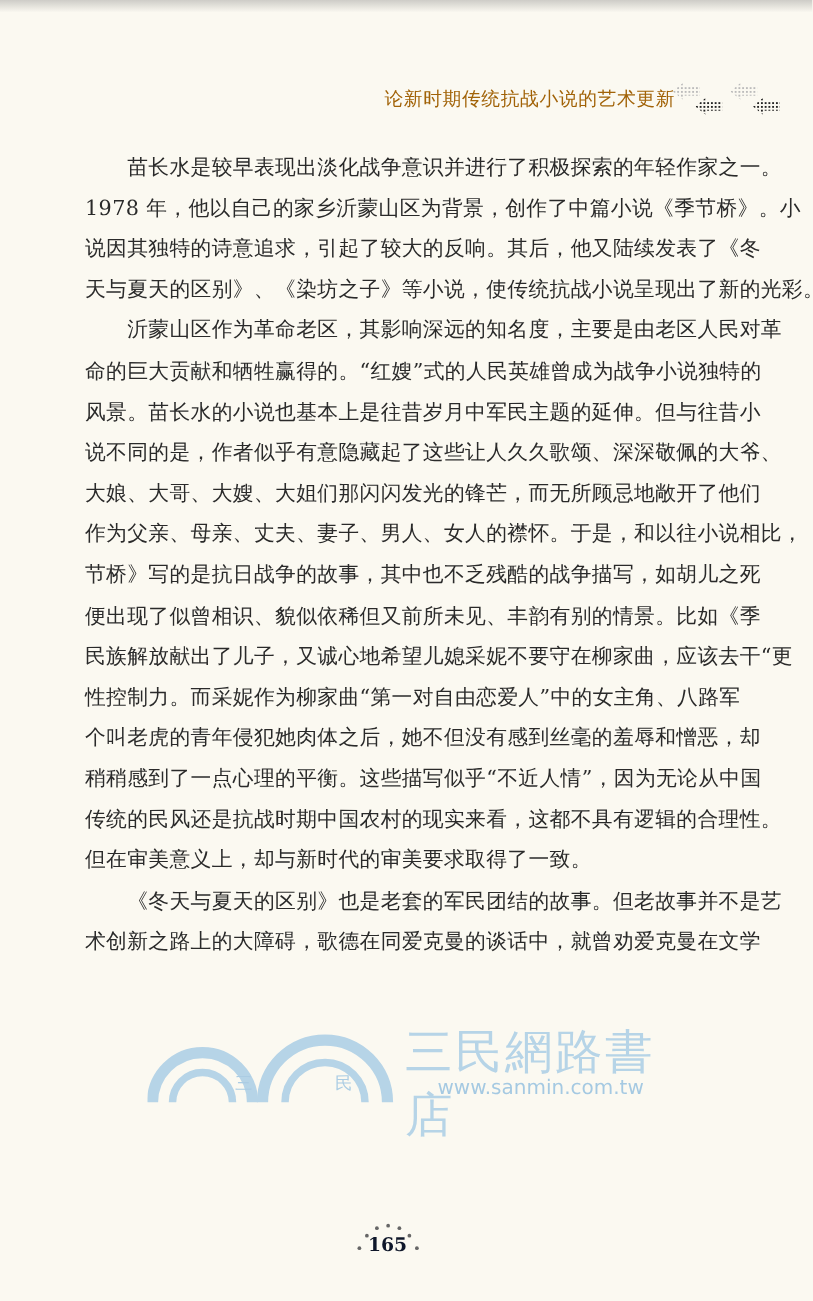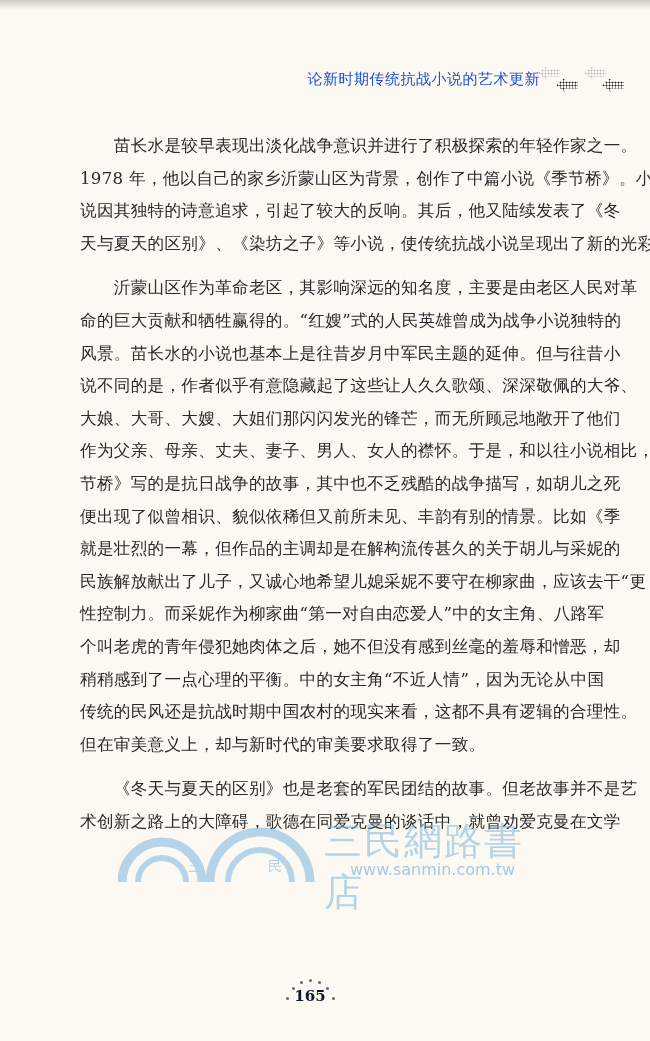--- a/index.html
+++ b/index.html
@@ -12,39 +12,39 @@
   }
   .top-shadow {
     position: absolute; left: 0; top: 0; width: 650px; height: 10px;
     background: linear-gradient(to bottom, rgba(120,120,120,0.35), rgba(200,200,200,0));
   }
   .page {
     position: absolute; left: 0; top: 0; width: 650px; height: 1041px;
   }
   .running-header {
     position: absolute; top: 70px; right: 110px;
-    font-size: 15px; color: #1d4ed8; letter-spacing: 0.5px;
+    font-size: 15px; color: #a16207; letter-spacing: 0.5px;
     font-family: "DejaVu Sans", "Liberation Sans", sans-serif;
   }
   .header-deco {
     position: absolute; top: 66px; left: 534px; width: 100px; height: 36px;
   }
   .arrow {
     position: absolute; width: 22px; height: 14px;
     background-image: radial-gradient(circle, #222 0.9px, transparent 1.1px);
     background-size: 3px 3px;
     clip-path: polygon(0 50%, 40% 0, 40% 25%, 100% 25%, 100% 75%, 40% 75%, 40% 100%);
   }
   .arrow.light { background-image: radial-gradient(circle, #bbb 0.9px, transparent 1.1px); }
   .body-text {
     position: absolute; left: 68px; top: 118px; width: 508px;
   }
   .para {
     font-size: 16.6px; line-height: 32.6px; text-align: justify;
-    text-align-last: justify; margin: 12px; letter-spacing: 0.3px;
+    text-align-last: justify; margin: 0; letter-spacing: 0.3px;
   }
   .para .line { display: block; text-align: justify; text-align-last: justify; white-space: nowrap; }
   .para .line.last { text-align-last: left; }
   .watermark {
     position: absolute; left: 118px; top: 820px; width: 420px; height: 62px;
     pointer-events: none; opacity: 0.55;
   }
   .wm-arcs {
     position: absolute; left: 0; top: 0; width: 200px; height: 62px;
   }
@@ -96,25 +96,24 @@
     </p>
     <p class="para">
       <span class="line">　　沂蒙山区作为革命老区，其影响深远的知名度，主要是由老区人民对革</span>
       <span class="line">命的巨大贡献和牺牲赢得的。“红嫂”式的人民英雄曾成为战争小说独特的</span>
       <span class="line">风景。苗长水的小说也基本上是往昔岁月中军民主题的延伸。但与往昔小</span>
       <span class="line">说不同的是，作者似乎有意隐藏起了这些让人久久歌颂、深深敬佩的大爷、</span>
       <span class="line">大娘、大哥、大嫂、大姐们那闪闪发光的锋芒，而无所顾忌地敞开了他们</span>
       <span class="line">作为父亲、母亲、丈夫、妻子、男人、女人的襟怀。于是，和以往小说相比，</span>
       <span class="line">节桥》写的是抗日战争的故事，其中也不乏残酷的战争描写，如胡儿之死</span>
       <span class="line">便出现了似曾相识、貌似依稀但又前所未见、丰韵有别的情景。比如《季</span>
-      <span class="line">就是壮烈的一幕，但作品的主调却是在解构流传甚久的关于胡儿与采妮的</span>
       <span class="line">民族解放献出了儿子，又诚心地希望儿媳采妮不要守在柳家曲，应该去干“更</span>
       <span class="line">性控制力。而采妮作为柳家曲“第一对自由恋爱人”中的女主角、八路军</span>
       <span class="line">个叫老虎的青年侵犯她肉体之后，她不但没有感到丝毫的羞辱和憎恶，却</span>
-      <span class="line">稍稍感到了一点心理的平衡。中的女主角“不近人情”，因为无论从中国</span>
+      <span class="line">稍稍感到了一点心理的平衡。这些描写似乎“不近人情”，因为无论从中国</span>
       <span class="line">传统的民风还是抗战时期中国农村的现实来看，这都不具有逻辑的合理性。</span>
       <span class="line last">但在审美意义上，却与新时代的审美要求取得了一致。</span>
     </p>
     <p class="para">
       <span class="line">　　《冬天与夏天的区别》也是老套的军民团结的故事。但老故事并不是艺</span>
       <span class="line">术创新之路上的大障碍，歌德在同爱克曼的谈话中，就曾劝爱克曼在文学</span>
     </p>
   </div>
 
   <div class="watermark">

